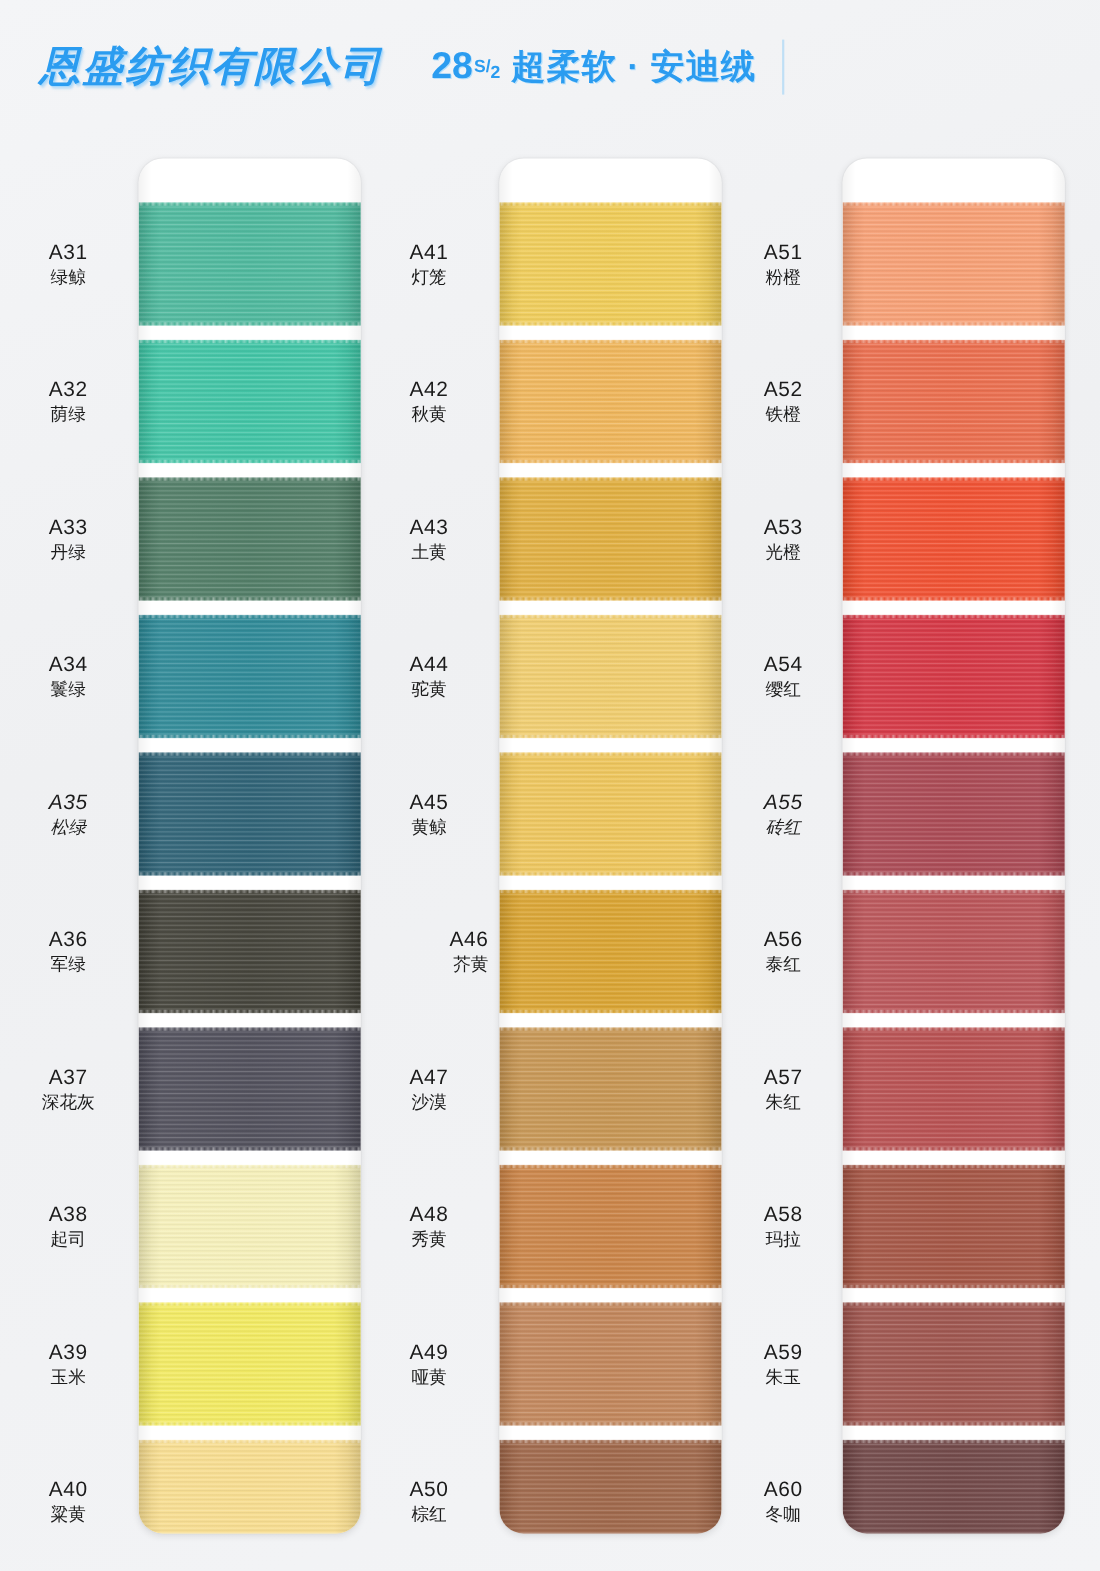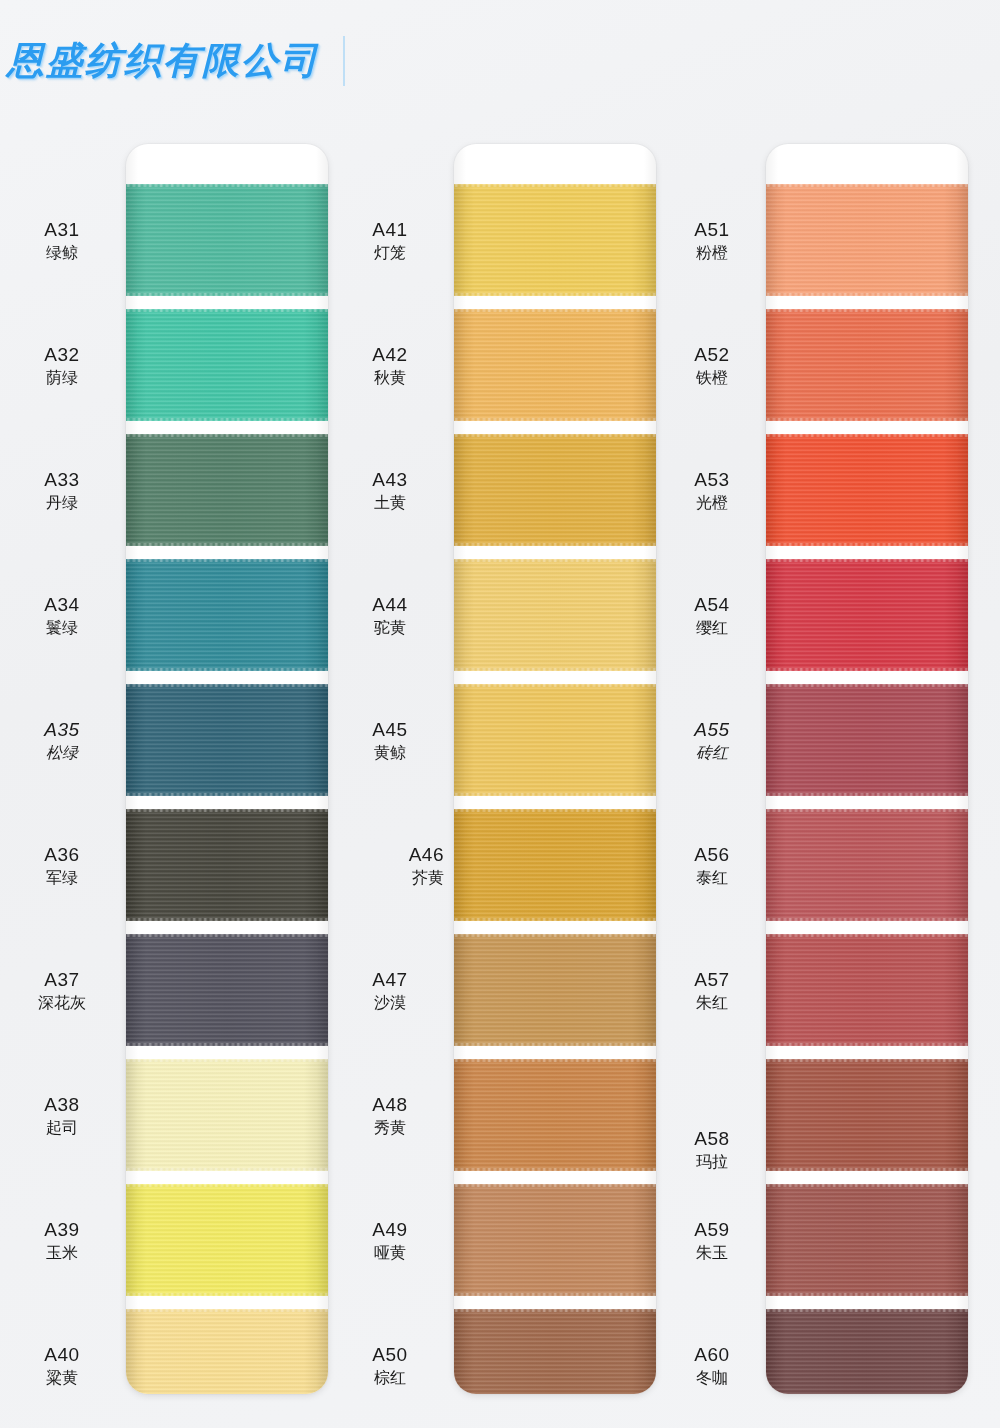--- a/index.html
+++ b/index.html
@@ -20,21 +20,21 @@
   }
 
   
   .header {
     position: absolute;
     left: 0; top: 0;
     width: 1000px;
     height: 122px;
     display: flex;
     align-items: center;
-    padding-left: 7px;
+    padding-left: 36px;
   }
 
   .brand {
     font-family: "DejaVu Serif", serif;
     font-size: 37px;
     font-weight: bold;
     font-style: italic;
     letter-spacing: 2px;
     color: #2b9cf0;
     text-shadow: 1px 1px 0 #a9d9fb, 2px 2px 2px rgba(43,156,240,0.25);
@@ -209,20 +209,27 @@
   }
 </style>
 </head>
 <body>
 
 <div class="page">
 
   <div class="header">
     <div class="brand">恩盛纺织有限公司</div>
 
+    <div class="spec">
+      <span class="spec-count">28</span>
+      <span class="spec-frac">
+        <span>S</span>/<span class="den">2</span>
+      </span>
+      <span class="spec-name">超柔软 · 安迪绒</span>
+    </div>
 
     <div class="spec-divider"></div>
 
   </div>
 
   <div class="columns" id="columns">
       <div class="column c0">
         <div class="labels">
           <div class="label" style="top: 96px;">
             <span class="code">A31</span>
@@ -417,21 +424,21 @@
             <span class="cname">砖红</span>
           </div>
           <div class="label" style="top: 721px;">
             <span class="code">A56</span>
             <span class="cname">泰红</span>
           </div>
           <div class="label" style="top: 846px;">
             <span class="code">A57</span>
             <span class="cname">朱红</span>
           </div>
-          <div class="label" style="top: 1005px;">
+          <div class="label" style="top: 971px;">
             <span class="code">A58</span>
             <span class="cname">玛拉</span>
           </div>
           <div class="label" style="top: 1096px;">
             <span class="code">A59</span>
             <span class="cname">朱玉</span>
           </div>
           <div class="label" style="top: 1221px;">
             <span class="code">A60</span>
             <span class="cname">冬咖</span>

